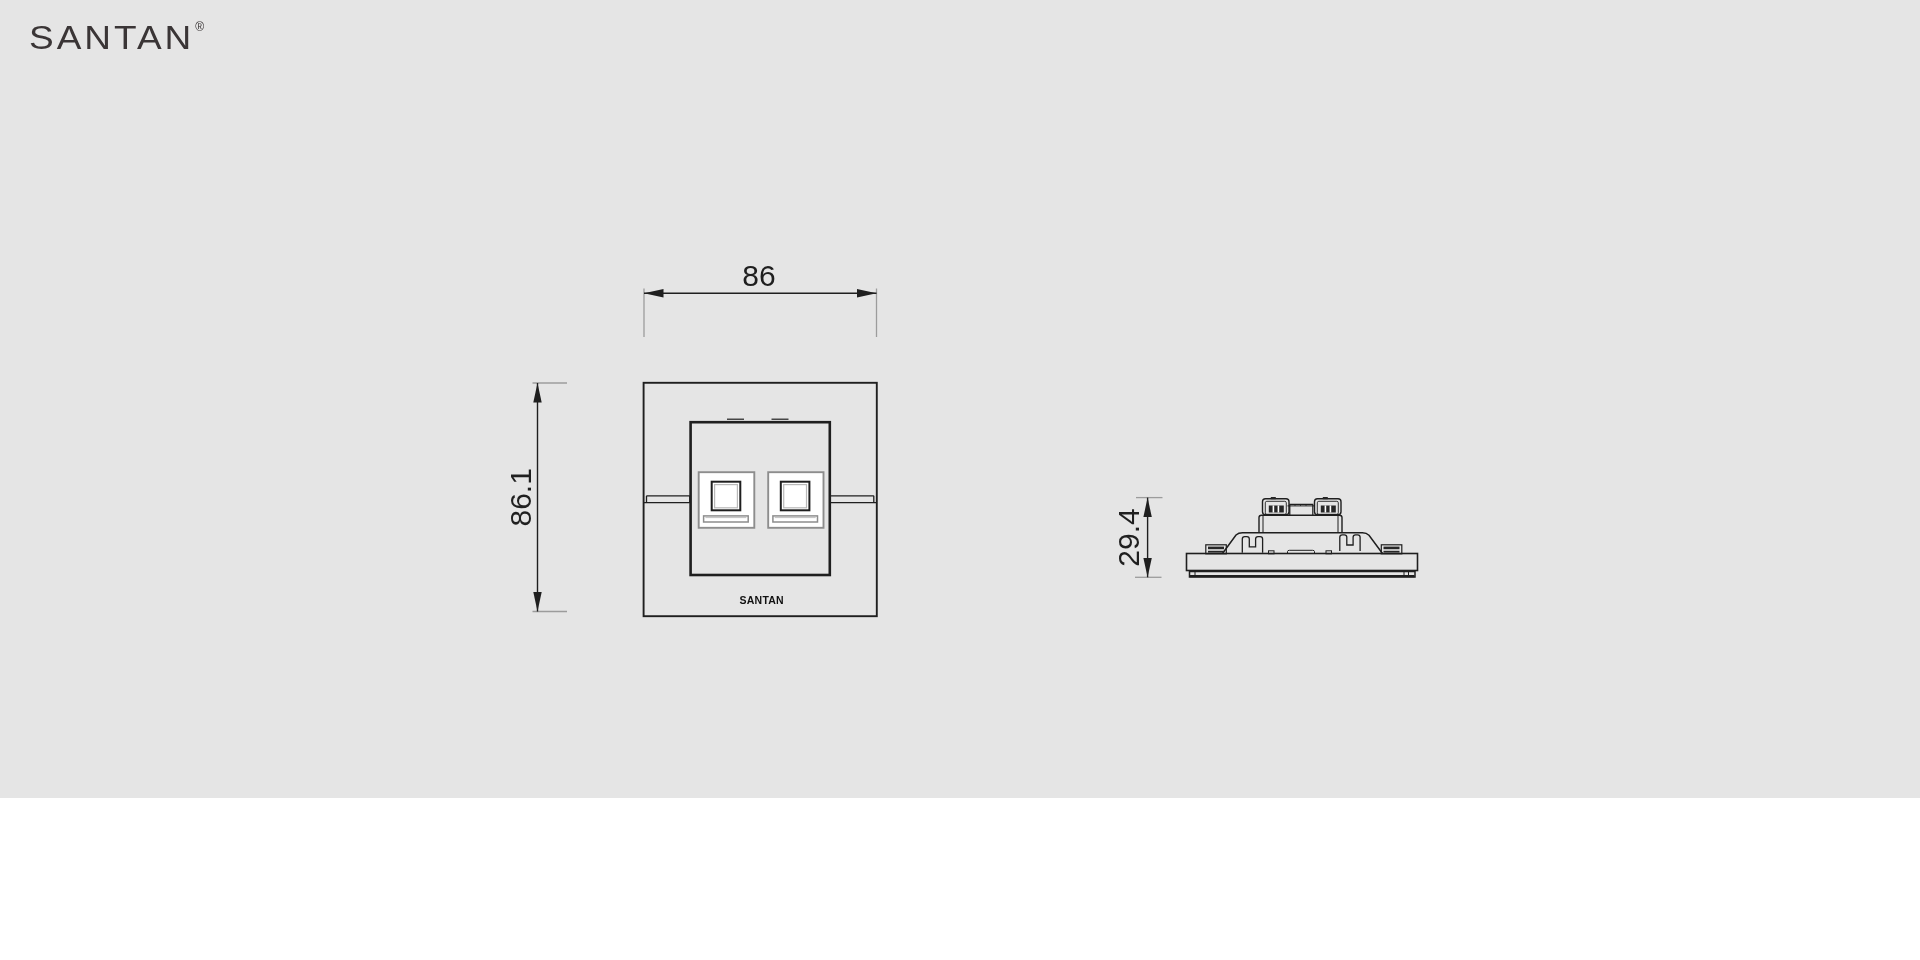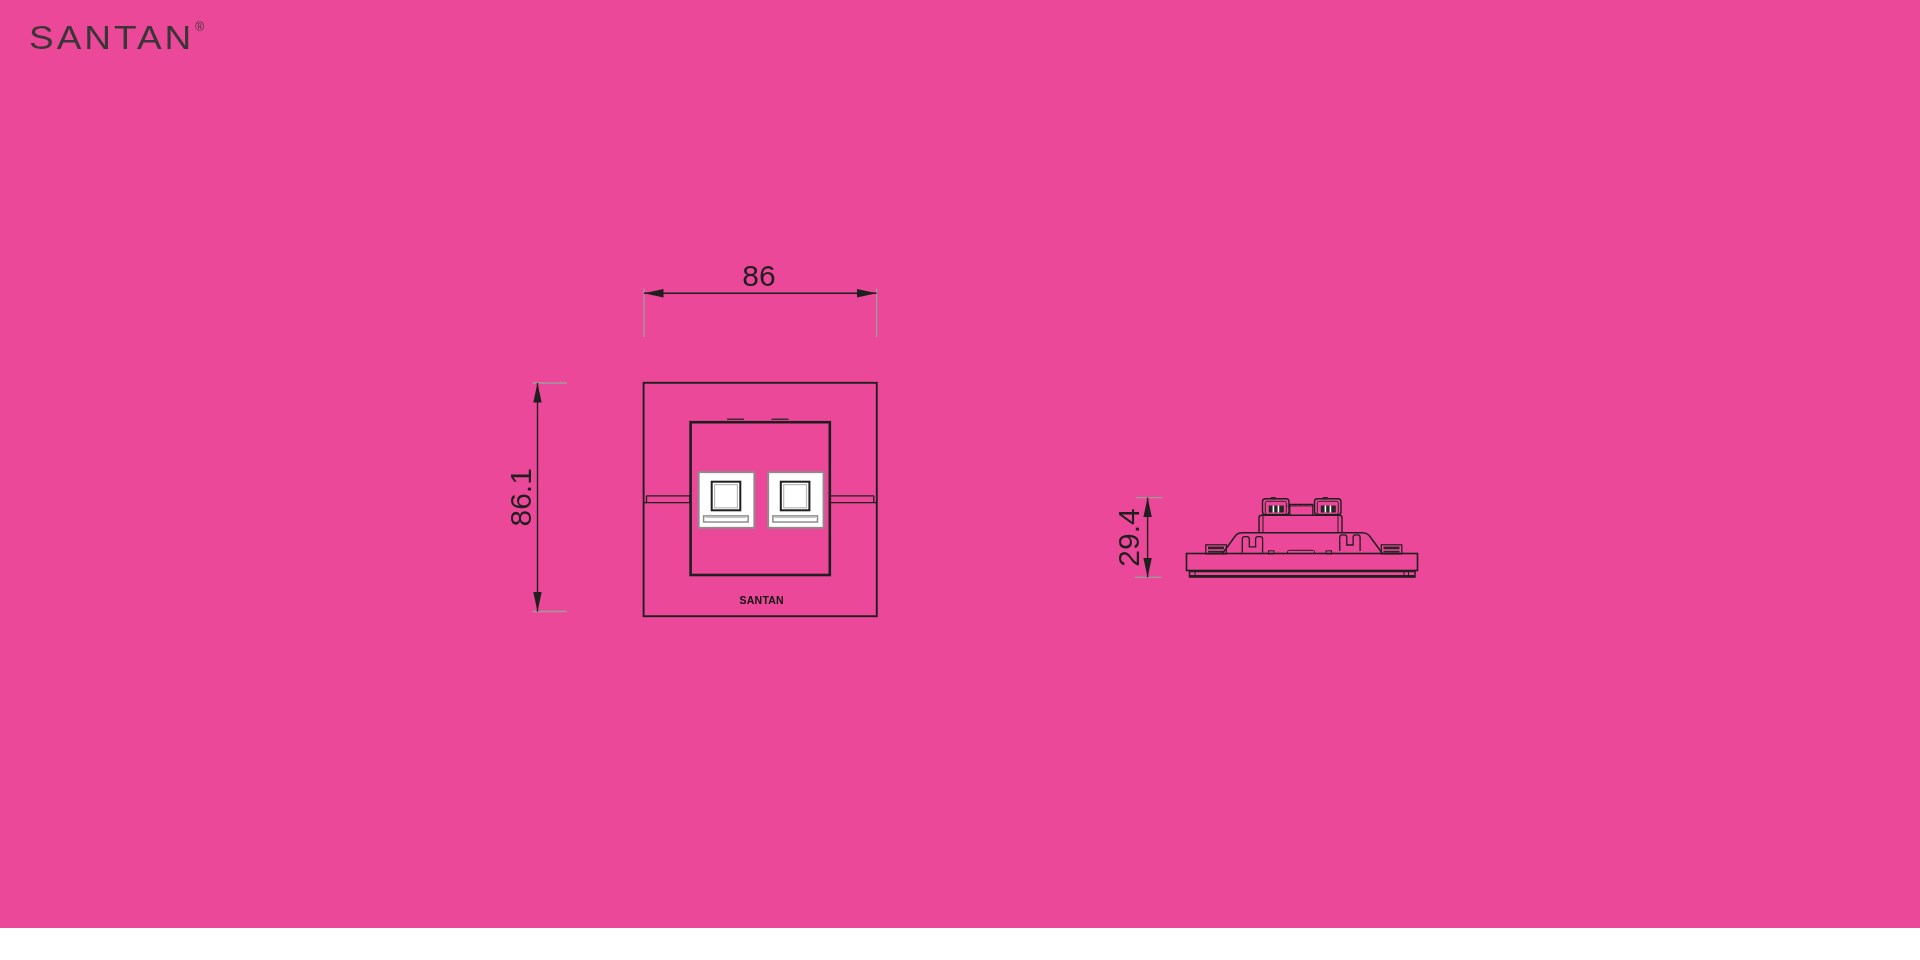--- a/index.html
+++ b/index.html
@@ -1,17 +1,17 @@
 <!DOCTYPE html>
 <html><head>
 <meta charset="utf-8">
 <style>
   html,body { margin:0; padding:0; background:#ffffff; }
   .page {
-    position:relative; width:1920px; height:928px; background:#ec4899;
+    position:relative; width:1920px; height:798px; background:#e5e5e5;
     font-family:"Liberation Sans", sans-serif; overflow:hidden;
   }
   .brand {
     position:absolute; left:29px; top:20px; display:flex; align-items:flex-start;
     color:#3a3536; user-select:none;
   }
   .brand .brand-text {
     font-size:37px; line-height:1; letter-spacing:3px; font-weight:400;
     transform:scaleY(0.92); transform-origin:top left;
   }

